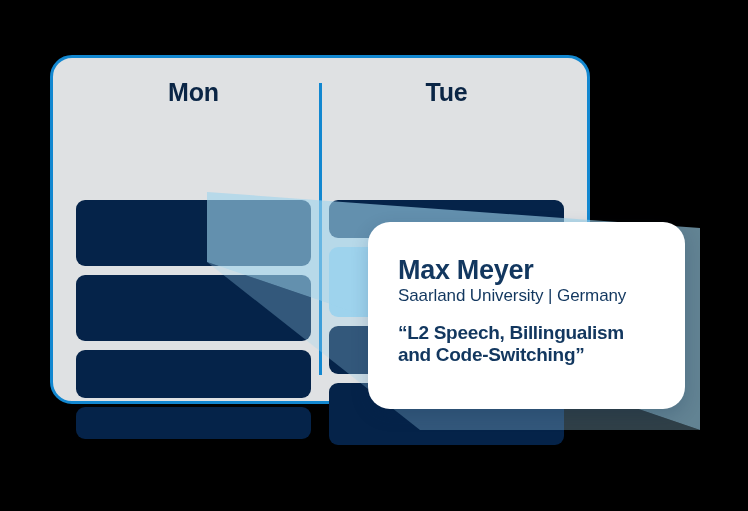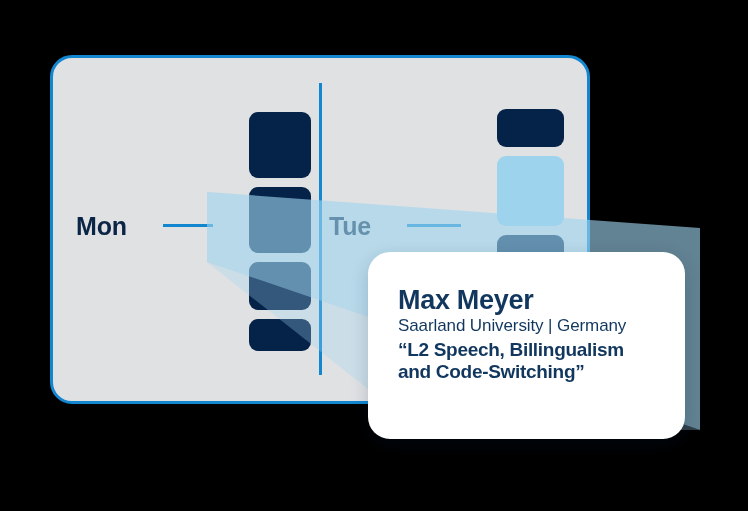--- a/index.html
+++ b/index.html
@@ -39,21 +39,21 @@
     inset: 0;
     display: flex;
     padding: 22px 14px 18px 14px;
     box-sizing: border-box;
   }
 
   .day-col {
     flex: 1 1 0;
     position: relative;
     display: flex;
-    flex-direction: row;
+    flex-direction: column;
     align-items: center;
     padding: 0 9px;
     box-sizing: border-box;
     gap: 36px;
   }
   .day-col + .day-col::before {
     content: "";
     position: absolute;
     left: -1px;
     top: 3px;
@@ -99,21 +99,21 @@
     top: 0;
     width: 748px;
     height: 511px;
     pointer-events: none;
   }
 
   
   .tooltip-card {
     position: absolute;
     left: 368px;
-    top: 252px;
+    top: 222px;
     width: 317px;
     height: 187px;
     box-sizing: border-box;
     background: #ffffff;
     border-radius: 22px;
     padding: 34px 30px 0 30px;
     box-shadow: 0 6px 18px rgba(5, 35, 73, 0.18);
   }
   .speaker-name {
     font-size: 27px;
@@ -127,21 +127,21 @@
     color: #12375f;
     line-height: 1.25;
     margin-top: 1px;
     letter-spacing: -0.1px;
   }
   .talk-title {
     font-size: 19px;
     font-weight: bold;
     color: #12375f;
     line-height: 1.18;
-    margin-top: 2px;
+    margin-top: 15px;
     letter-spacing: -0.3px;
   }
   .talk-time {
     font-size: 18px;
     color: #12375f;
     line-height: 1.2;
     margin-top: 4px;
     letter-spacing: -0.1px;
   }
 </style>

